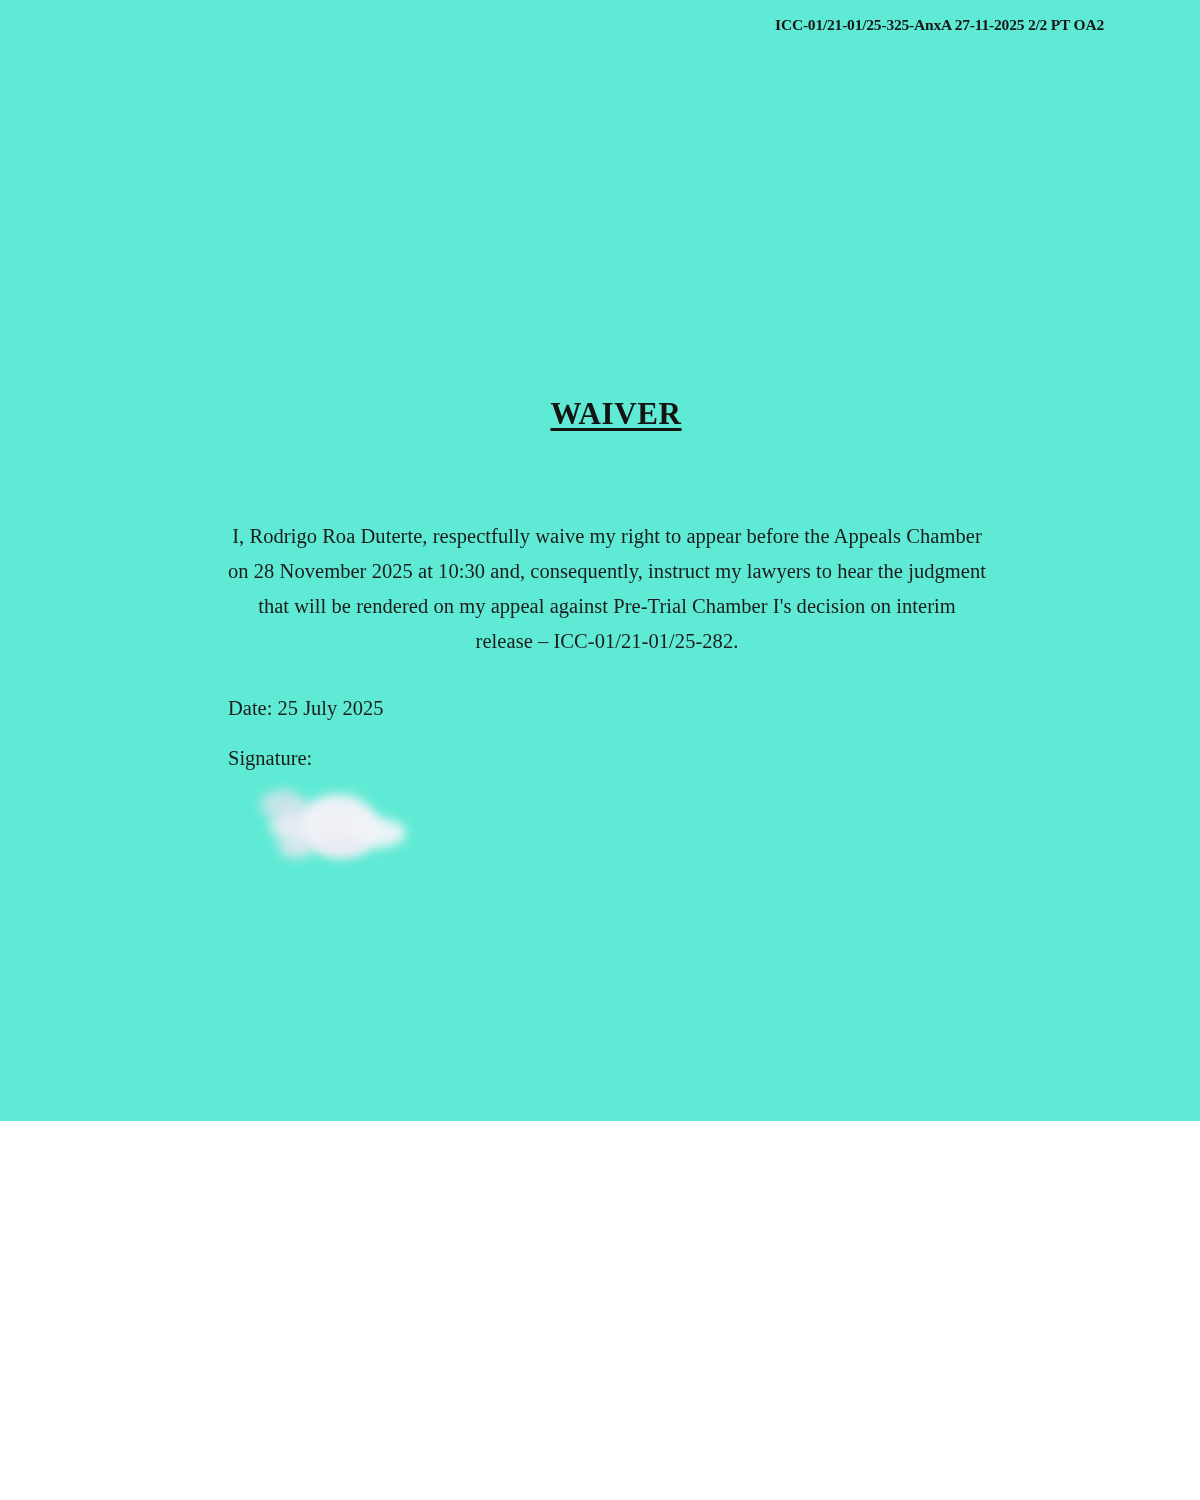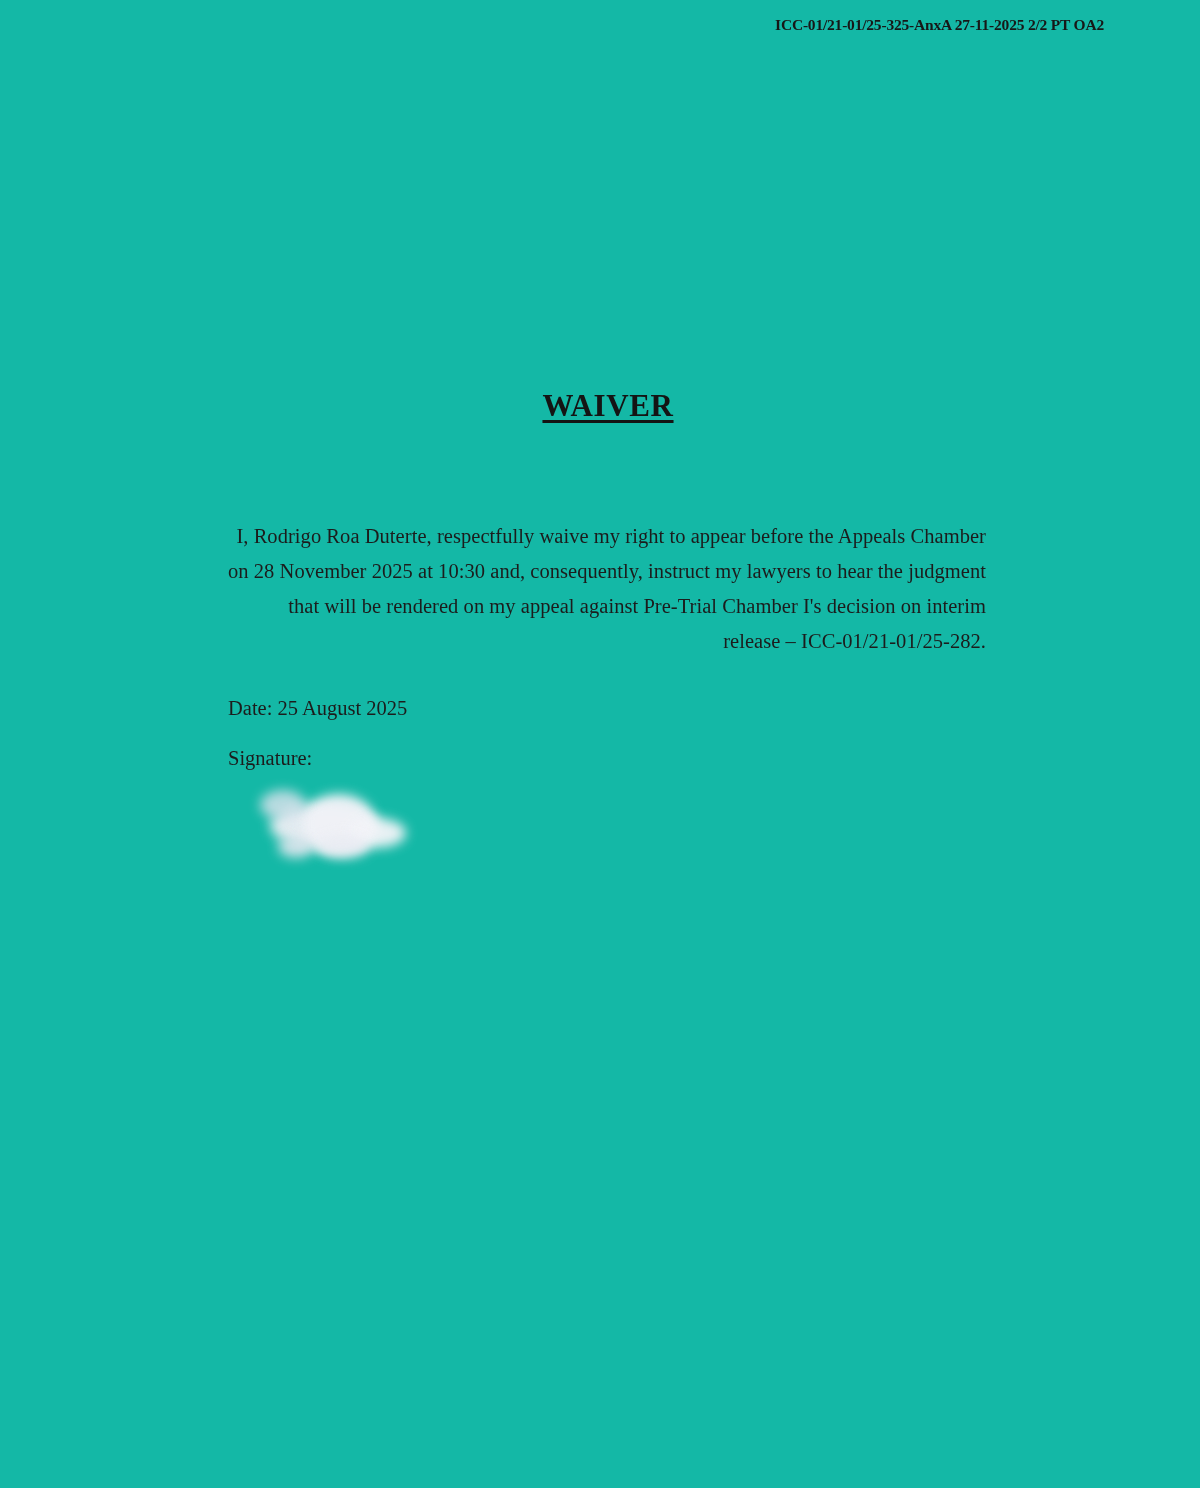--- a/index.html
+++ b/index.html
@@ -3,22 +3,22 @@
 <meta charset="utf-8">
 <style>
   html, body {
     margin: 0;
     padding: 0;
     background: #ffffff;
   }
   .page {
     position: relative;
     width: 1200px;
-    height: 1488px;
-    background: #14b8a6;
+    height: 1121px;
+    background: #5eead4;
     overflow: hidden;
     font-family: "Liberation Serif", serif;
     color: #1a1a1a;
   }
 
   
   .doc-stamp {
     position: absolute;
     top: 16px;
     right: 96px;
@@ -32,21 +32,21 @@
 
   
   .body-block {
     position: absolute;
     left: 228px;
     top: 0;
     width: 760px;
   }
 
   .title {
-    margin: 0;
+    margin: 8px;
     padding: 0;
     text-align: center;
     font-family: "Liberation Serif", serif;
     font-weight: bold;
     font-size: 31px;
     letter-spacing: 0.6px;
     color: #141414;
     text-decoration: underline;
     text-underline-offset: 4px;
     position: absolute;
@@ -57,21 +57,21 @@
 
   .paragraph {
     position: absolute;
     top: 498px;
     left: 0;
     width: 758px;
     font-family: "Liberation Serif", serif;
     font-size: 20.5px;
     line-height: 35px;
     color: #1c1c1c;
-    text-align: right;
+    text-align: center;
     letter-spacing: 0.05px;
   }
 
   .date-line {
     position: absolute;
     top: 697px;
     left: 0;
     font-family: "Liberation Serif", serif;
     font-size: 20.5px;
     color: #1c1c1c;
@@ -115,21 +115,21 @@
 <div class="page">
 
   <div class="doc-stamp">ICC-01/21-01/25-325-AnxA 27-11-2025 2/2 PT OA2</div>
 
   <div class="body-block">
 
     <h1 class="title">WAIVER</h1>
 
     <p class="paragraph">I, Rodrigo Roa Duterte, respectfully waive my right to appear before the Appeals Chamber on 28 November 2025 at 10:30 and, consequently, instruct my lawyers to hear the judgment that will be rendered on my appeal against Pre-Trial Chamber I's decision on interim release – ICC-01/21-01/25-282.</p>
 
-    <div class="date-line">Date: 25 August 2025</div>
+    <div class="date-line">Date: 25 July 2025</div>
 
     <div class="signature-label">Signature:</div>
 
     <div class="signature-mark">
       <span class="blob b1"></span>
       <span class="blob b2"></span>
       <span class="blob b3"></span>
       <span class="blob b4"></span>
       <span class="blob b5"></span>
       <span class="blob b6"></span>

